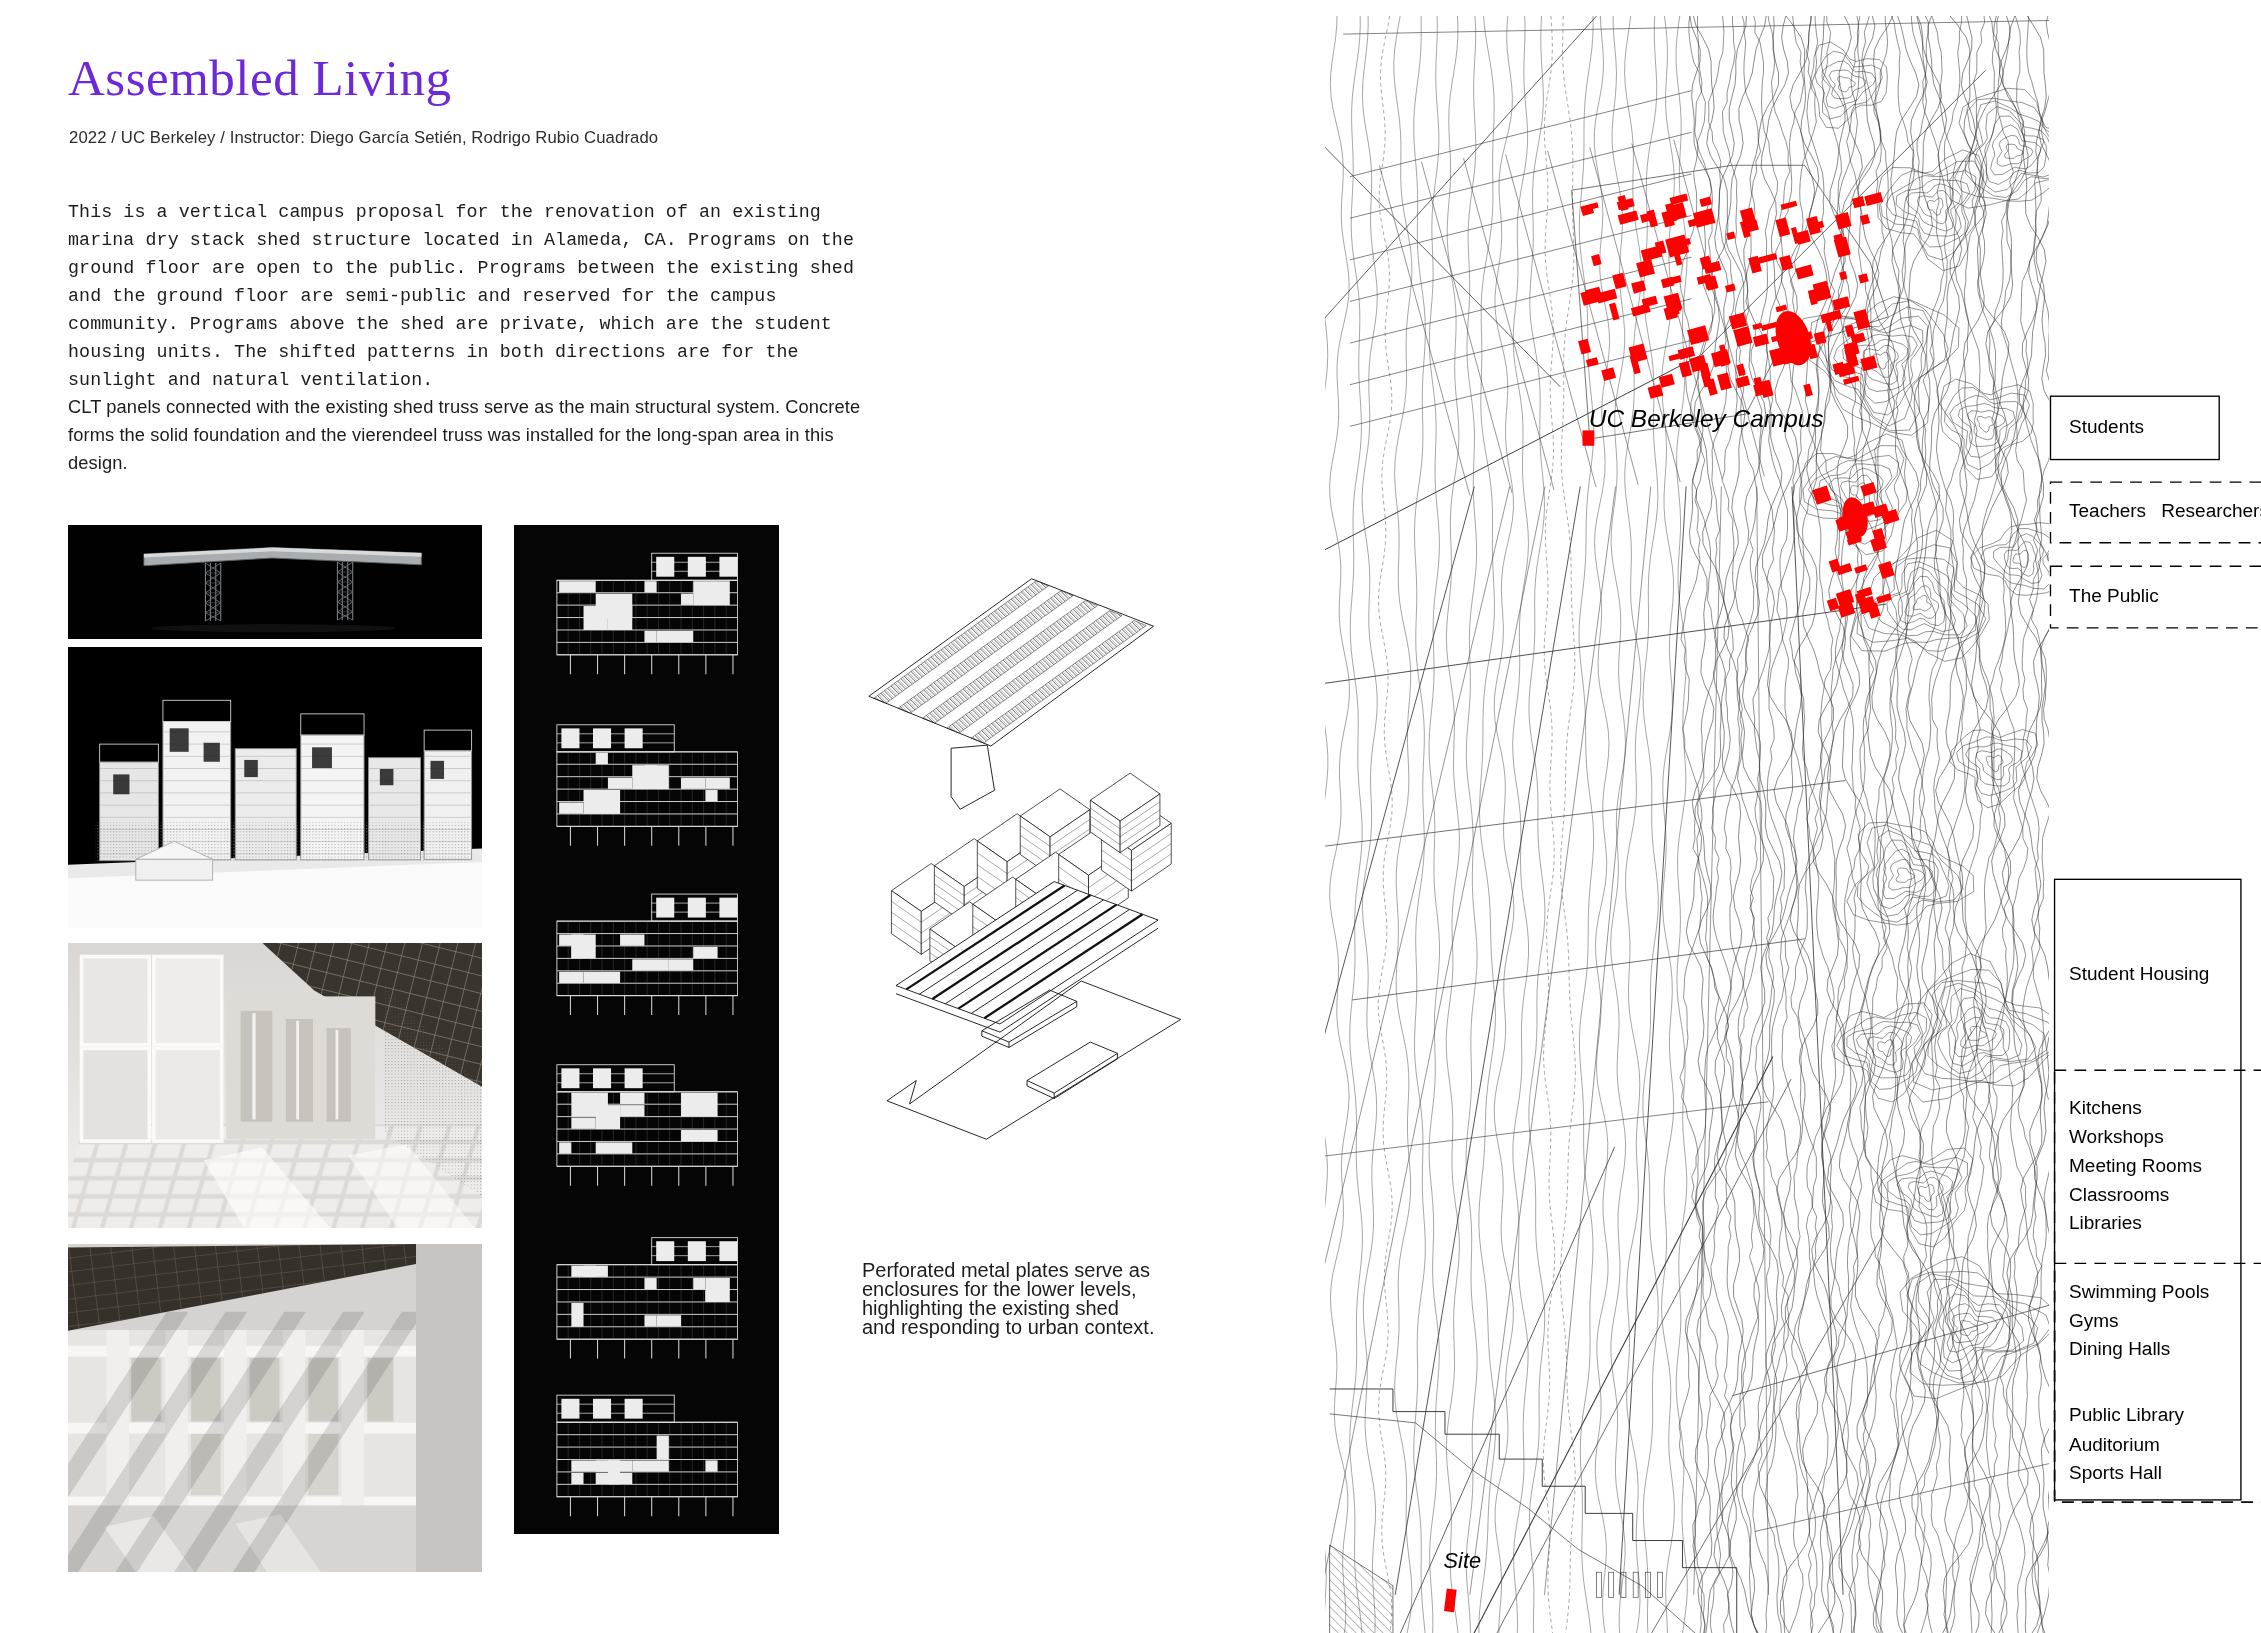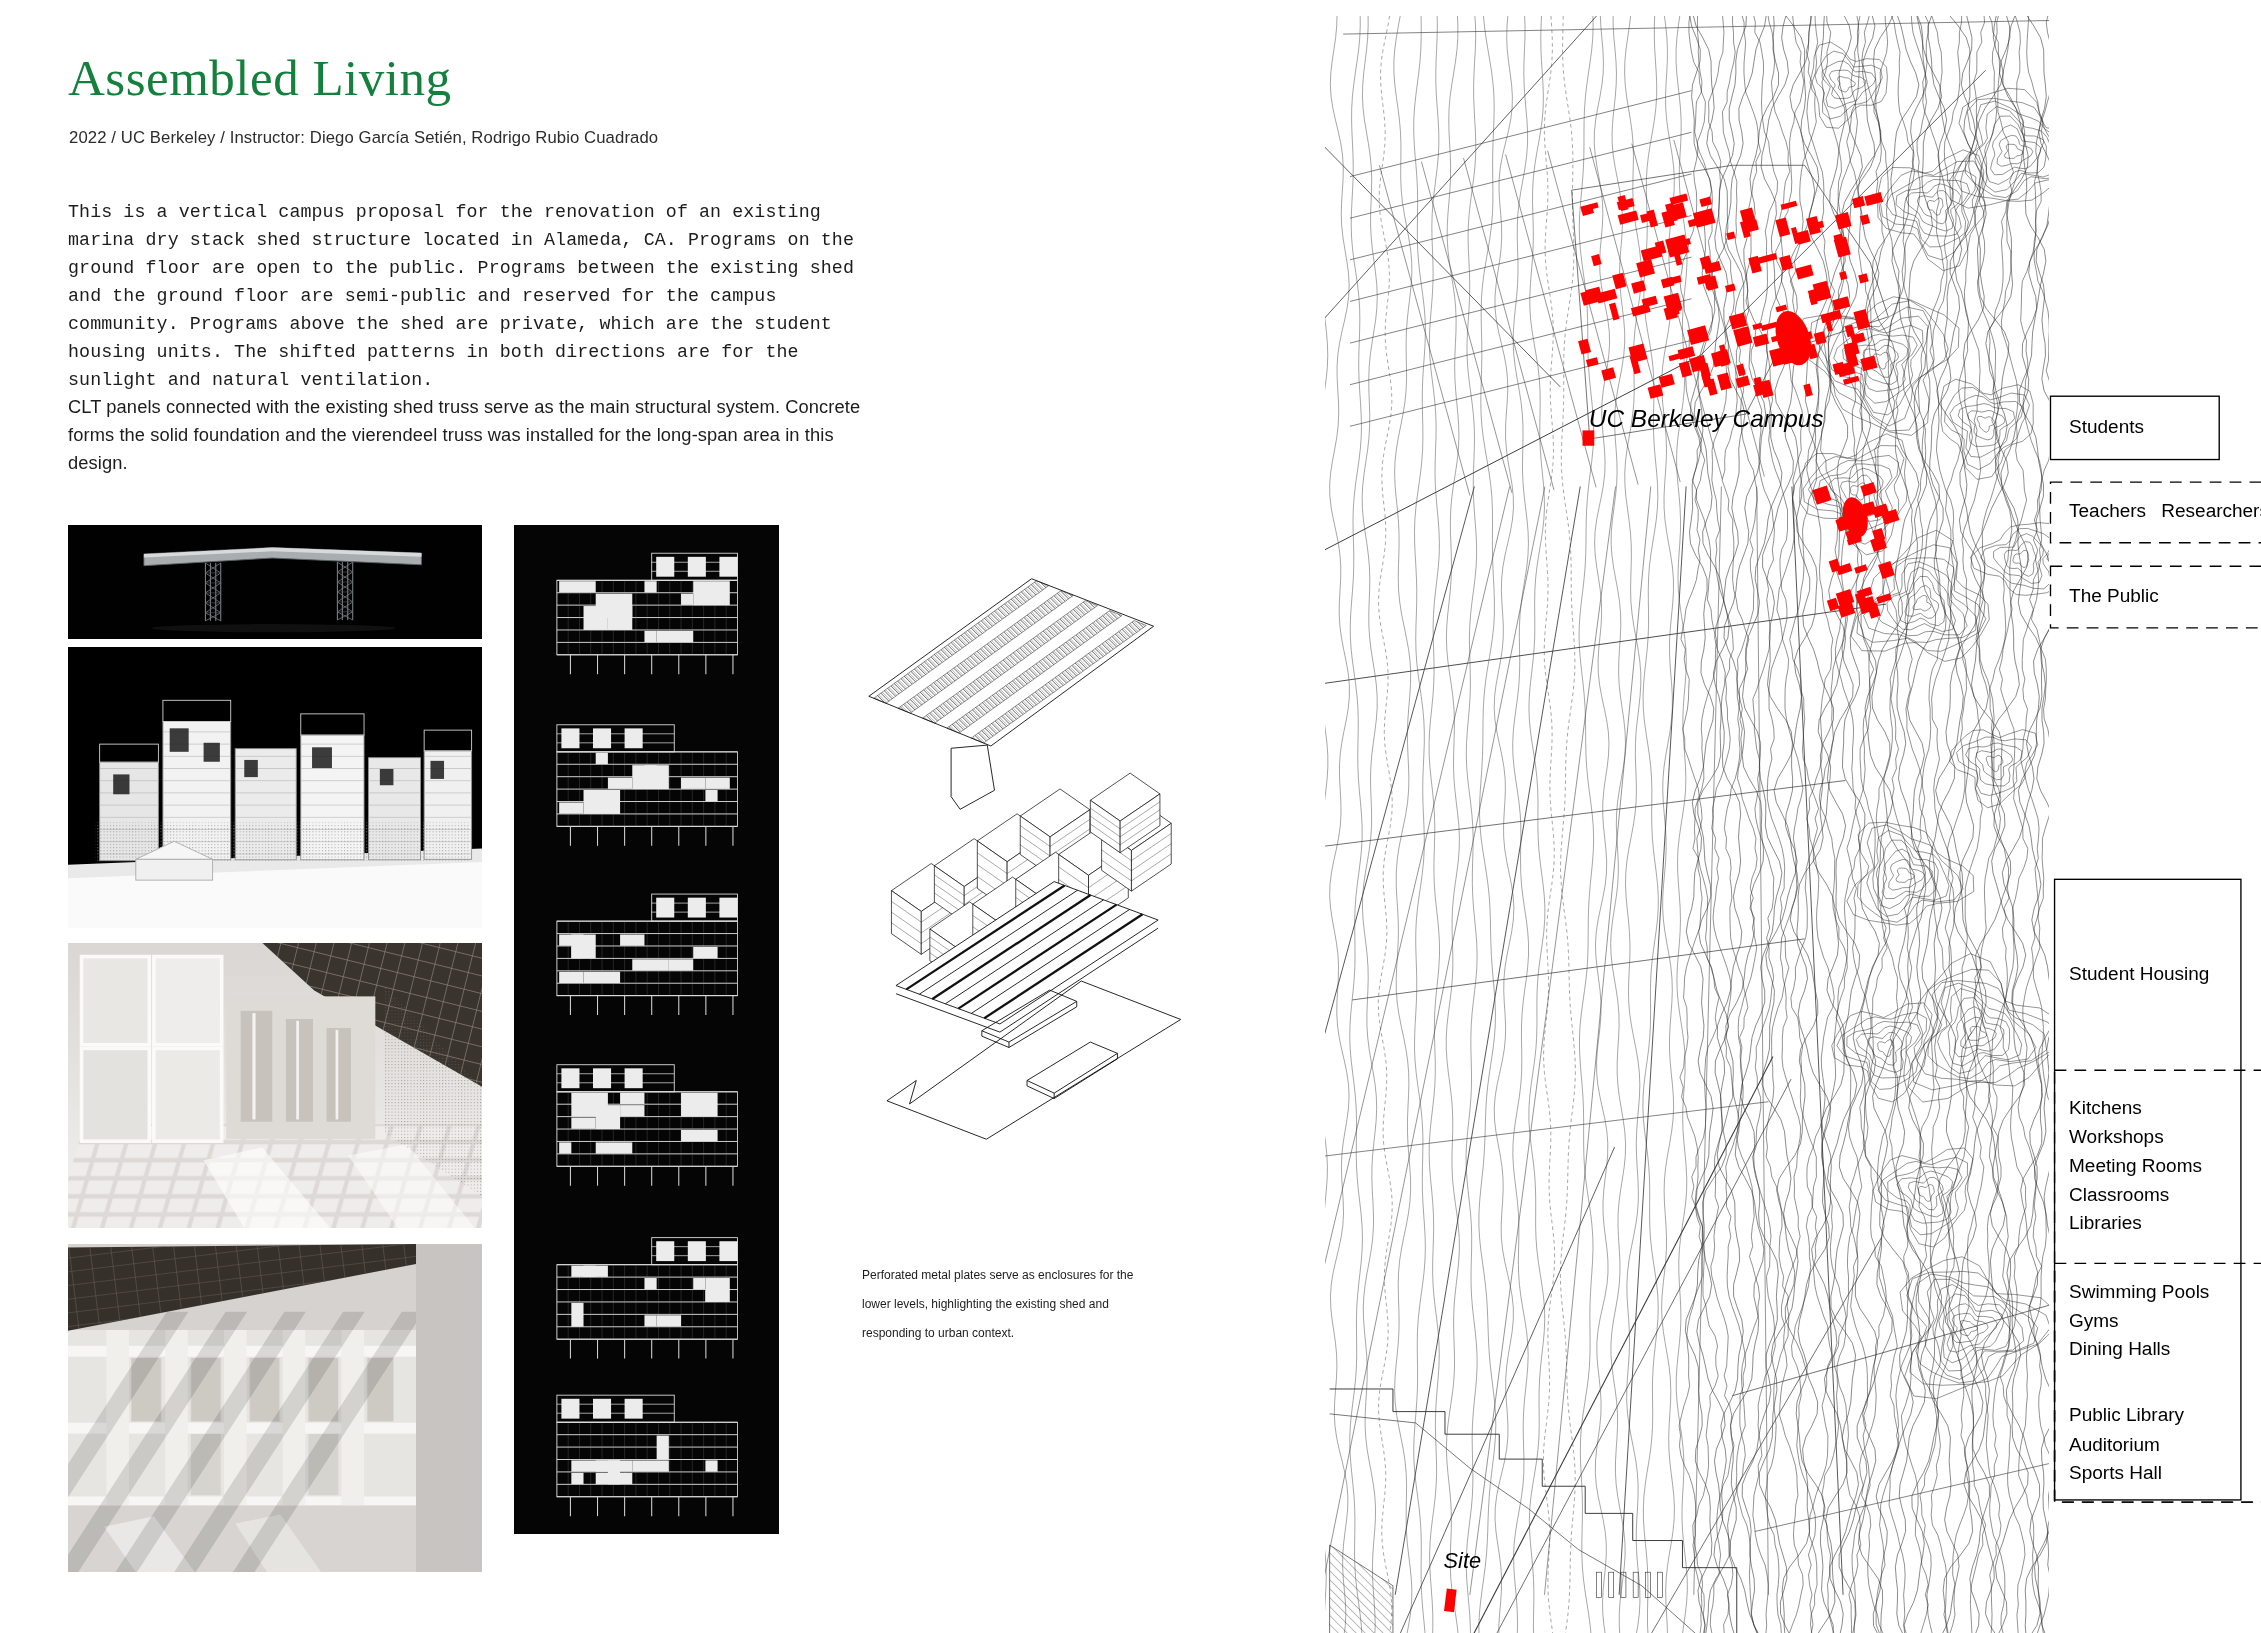--- a/index.html
+++ b/index.html
@@ -1,30 +1,30 @@
 <!DOCTYPE html>
 <html style="font-size:7.2px"><head>
 <meta charset="utf-8">
 <style>
   html,body{margin:0;padding:0;background:#fff;}
   .page{position:relative;width:2442px;height:1634px;background:#fff;overflow:hidden;
         font-family:"Liberation Sans",sans-serif;color:#1b1b1b;}
   .hdr-title{position:absolute;left:68px;top:49px;font-family:"Liberation Serif",serif;
-        font-size:51px;font-weight:400;letter-spacing:0.5px;color:#15803d;}
+        font-size:51px;font-weight:400;letter-spacing:0.5px;color:#6d28d9;}
   .hdr-sub{position:absolute;left:69px;top:128px;font-size:16.7px;color:#2c2c2c;letter-spacing:0.1px;text-align:right;}
   .para{position:absolute;left:68px;width:828px;font-size:18.3px;line-height:28px;
         letter-spacing:0.1px;color:#1c1c1c;}
   .para1{top:198px;font-family:Liberation Mono, monospace;}
   .para2{top:393px;}
   .photo{position:absolute;left:68px;width:414px;background:#000;overflow:hidden;}
   .photo svg{display:block;width:100%;height:100%;}
   .strip{position:absolute;left:514px;top:525px;width:265px;height:1009px;background:#050505;}
   .axon{position:absolute;left:837px;top:520px;width:362px;height:678px;}
-  .caption{position:absolute;left:862px;top:1261px;width:294px;font-size:12px;
-        line-height:29px;color:#1c1c1c;}
+  .caption{position:absolute;left:862px;top:1261px;width:294px;font-size:20px;
+        line-height:19px;color:#1c1c1c;}
   .mapwrap{position:absolute;left:1325px;top:16px;width:724px;height:1634px;font-style:italic;}
   .legend{position:absolute;left:2035px;top:384px;width:344px;height:1158px;}
   svg text{font-family:"Liberation Sans",sans-serif;}
 </style>
 </head>
 <body>
 
 <div class="page">
 
   <div class="hdr-title">Assembled Living</div>

